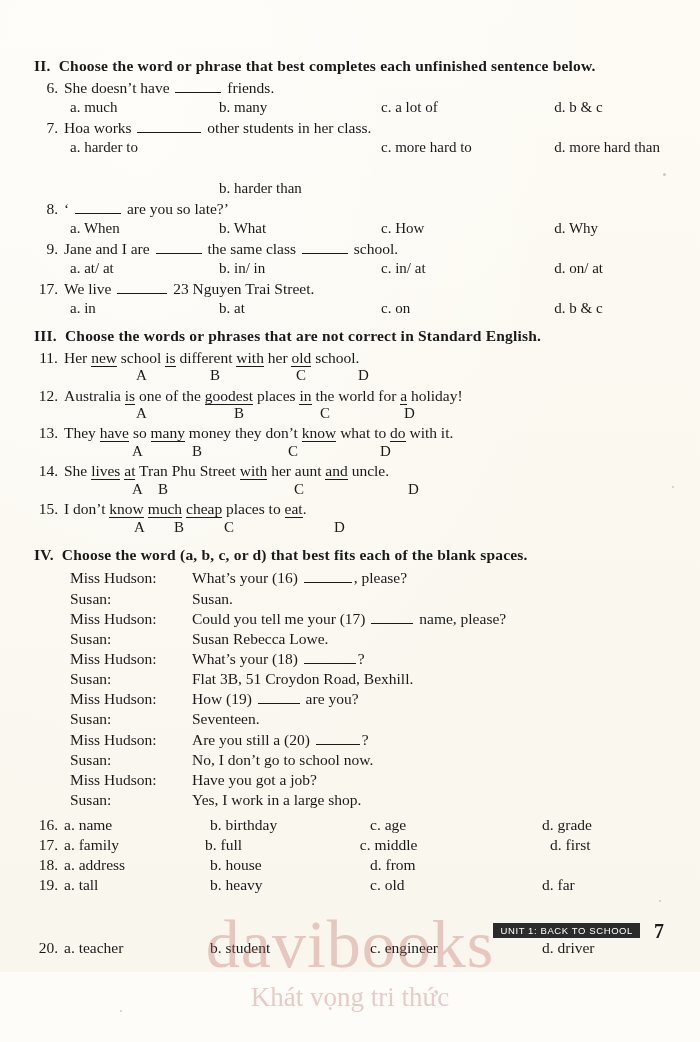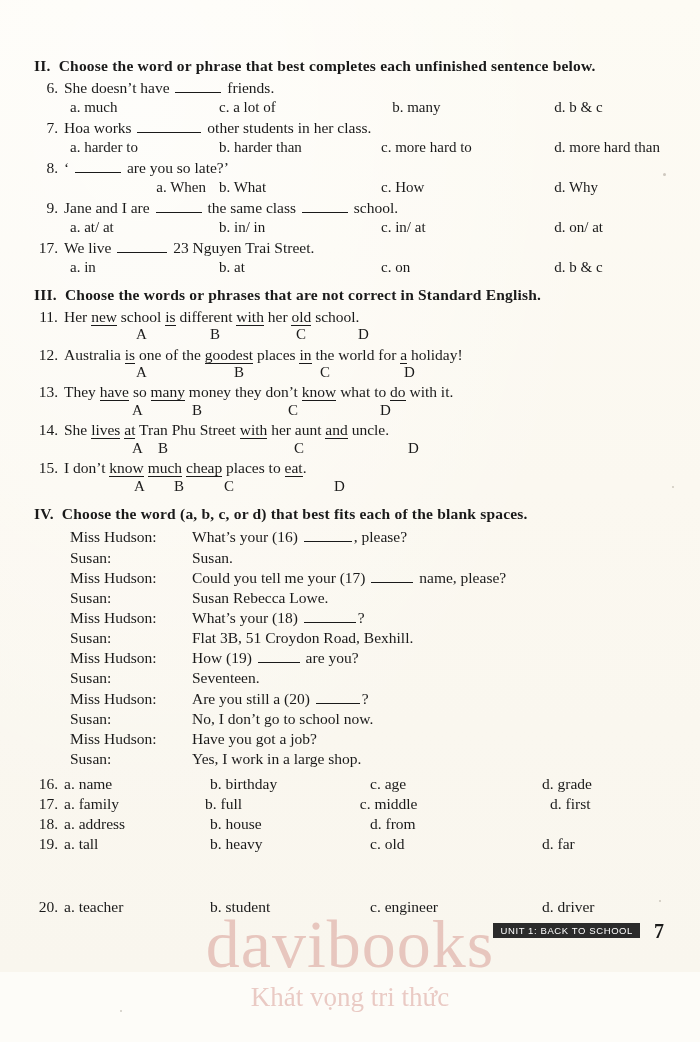--- a/index.html
+++ b/index.html
@@ -195,44 +195,44 @@
     </div>
 
     <div id="s2">
         <div class="q">
           <div class="qline">
             <span class="qnum">6.</span>
             <span class="qtext"><span>She doesn’t have</span> <span class="blank" style="width: 46px;"></span> <span>friends.</span></span>
           </div>
           <div class="opts">
             <span style="width: 146px;">a. much</span>
+            <span style="width: 160px;">b. many</span>
             <span style="width: 172px;">c. a lot of</span>
-            <span style="width: 160px;">b. many</span>
             <span style="width: 120px;">d. b &amp; c</span>
           </div>
         </div>
         <div class="q">
           <div class="qline">
             <span class="qnum">7.</span>
             <span class="qtext"><span>Hoa works</span> <span class="blank" style="width: 64px;"></span> <span>other students in her class.</span></span>
           </div>
           <div class="opts">
             <span style="width: 146px;">a. harder to</span>
-            <span style="width: 160px;">b. harder than</span>
+            <span style="width: 160px; margin-top: 41px;">b. harder than</span>
             <span style="width: 172px;">c. more hard to</span>
             <span style="width: 120px;">d. more hard than</span>
           </div>
         </div>
         <div class="q">
           <div class="qline">
             <span class="qnum">8.</span>
             <span class="qtext"><span>‘</span> <span class="blank" style="width: 46px;"></span> <span>are you so late?’</span></span>
           </div>
           <div class="opts">
-            <span style="width: 146px; text-align: right;">a. When</span>
+            <span style="width: 146px;">a. When</span>
             <span style="width: 160px;">b. What</span>
             <span style="width: 172px;">c. How</span>
             <span style="width: 120px;">d. Why</span>
           </div>
         </div>
         <div class="q">
           <div class="qline">
             <span class="qnum">9.</span>
             <span class="qtext"><span>Jane and I are</span> <span class="blank" style="width: 46px;"></span> <span>the same class</span> <span class="blank" style="width: 46px;"></span> <span>school.</span></span>
           </div>

